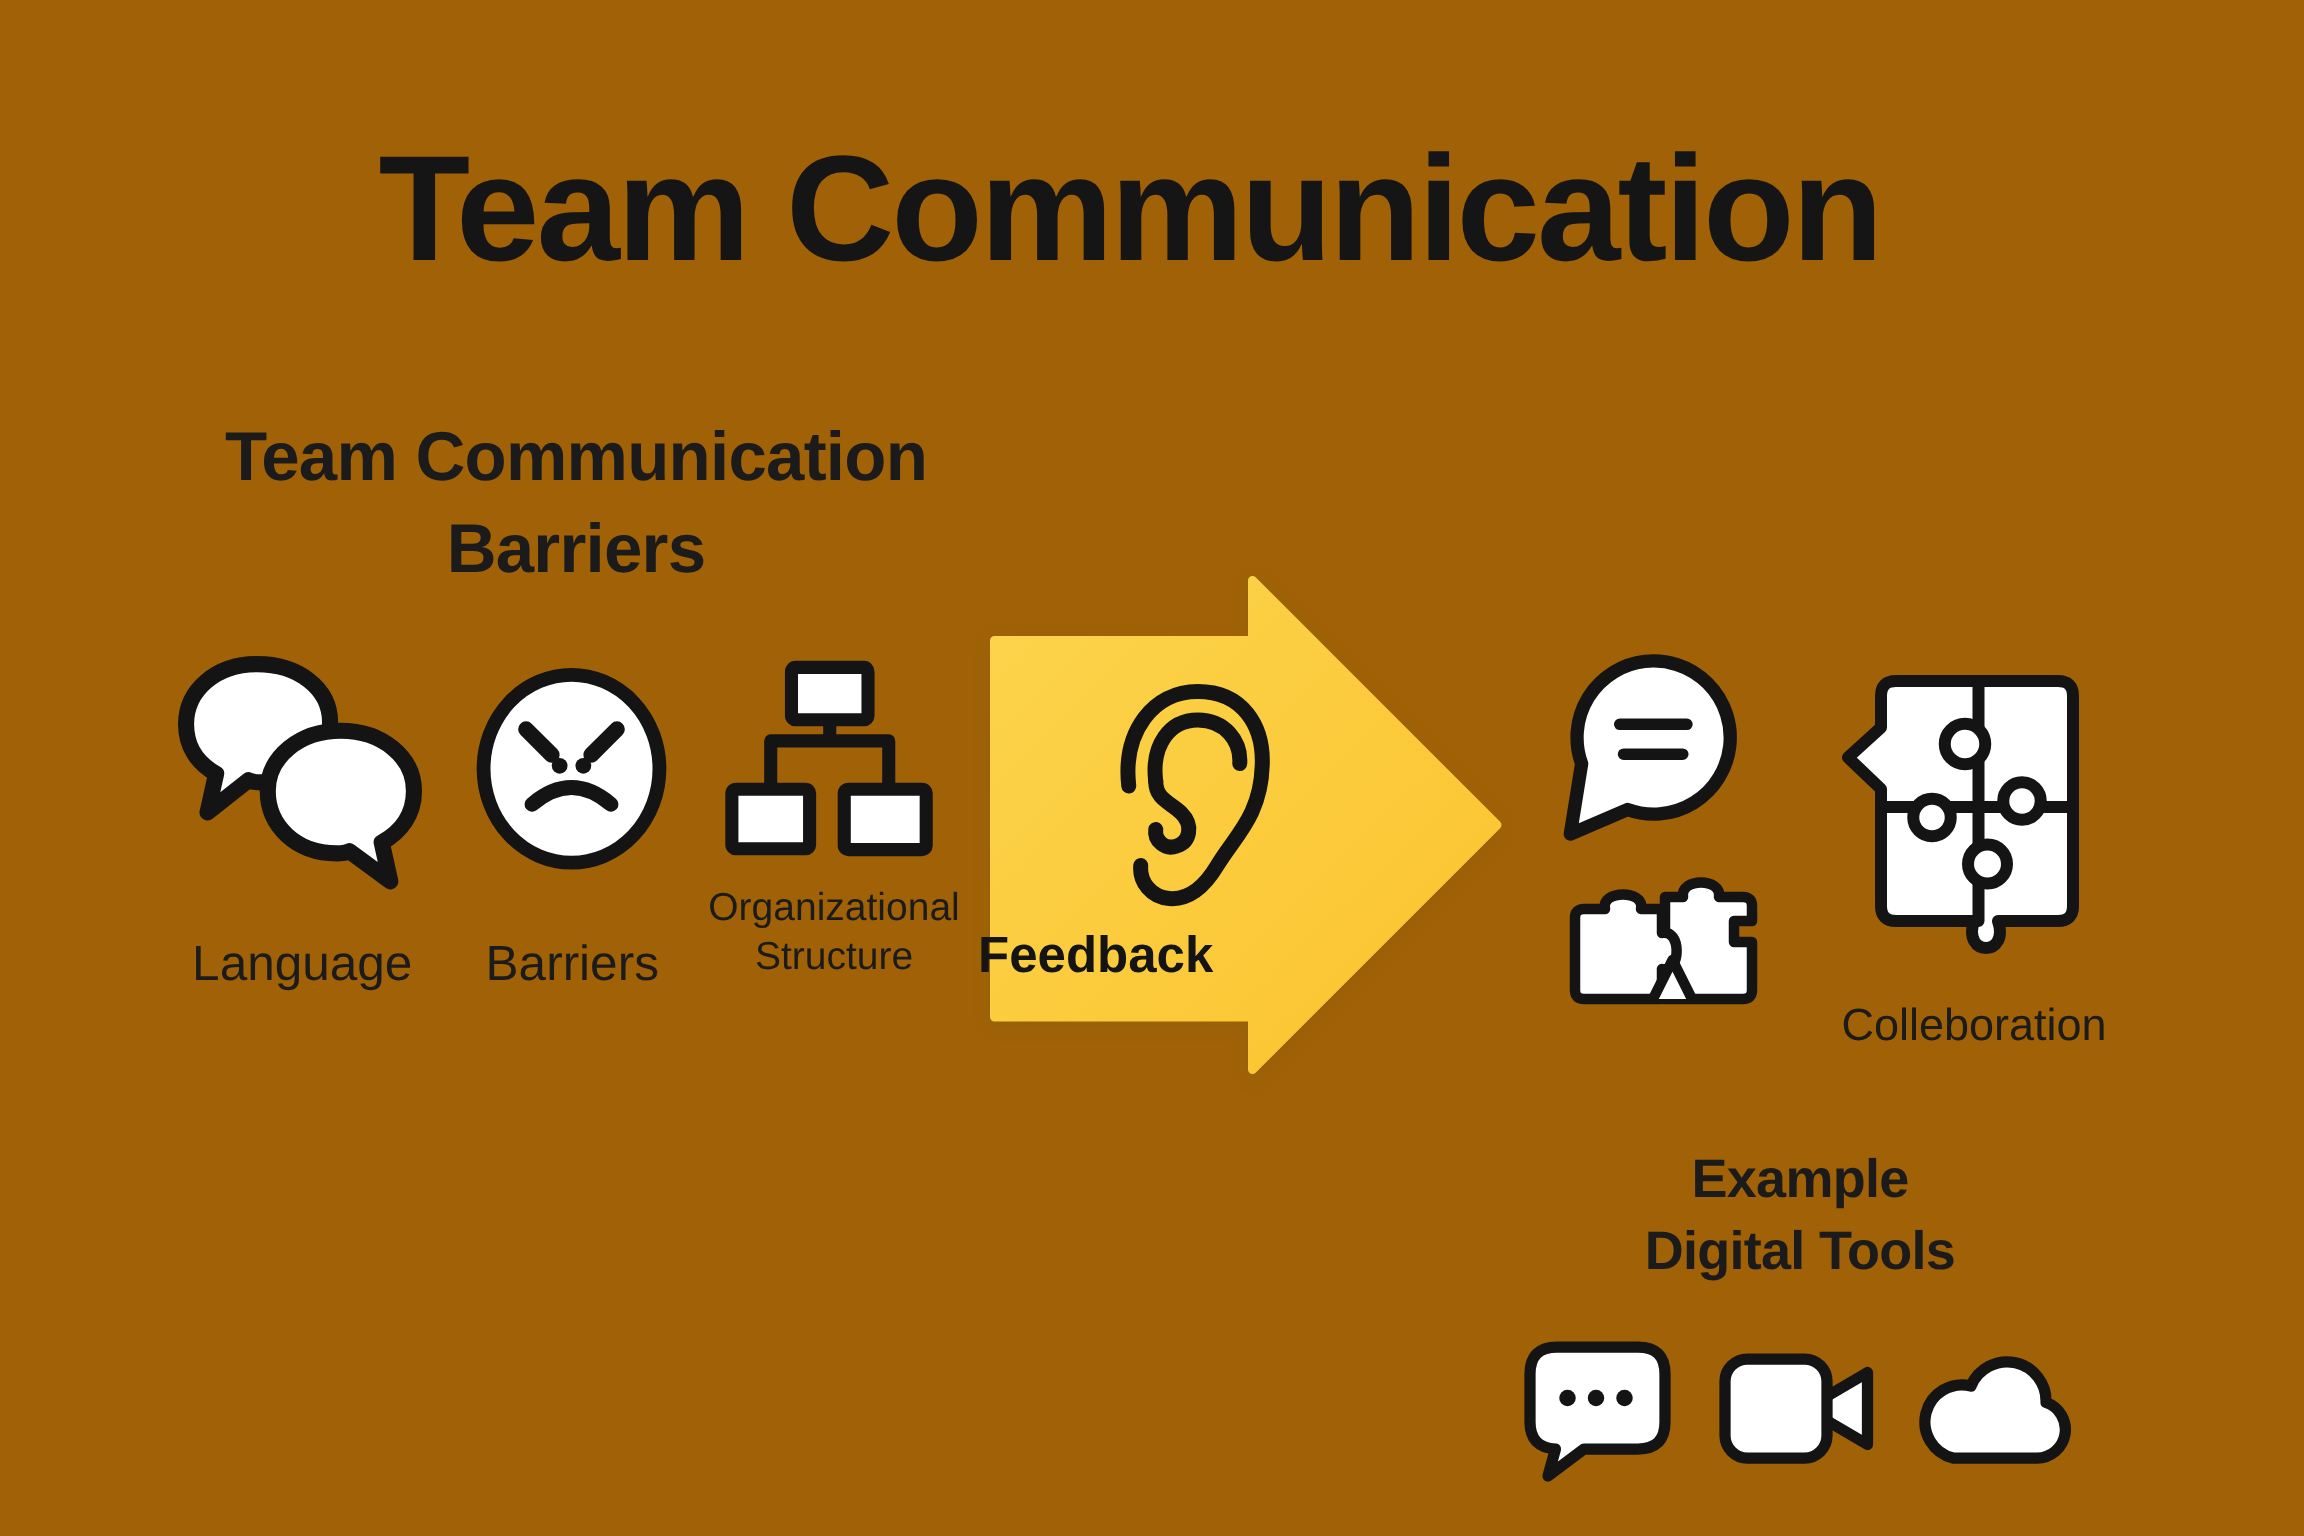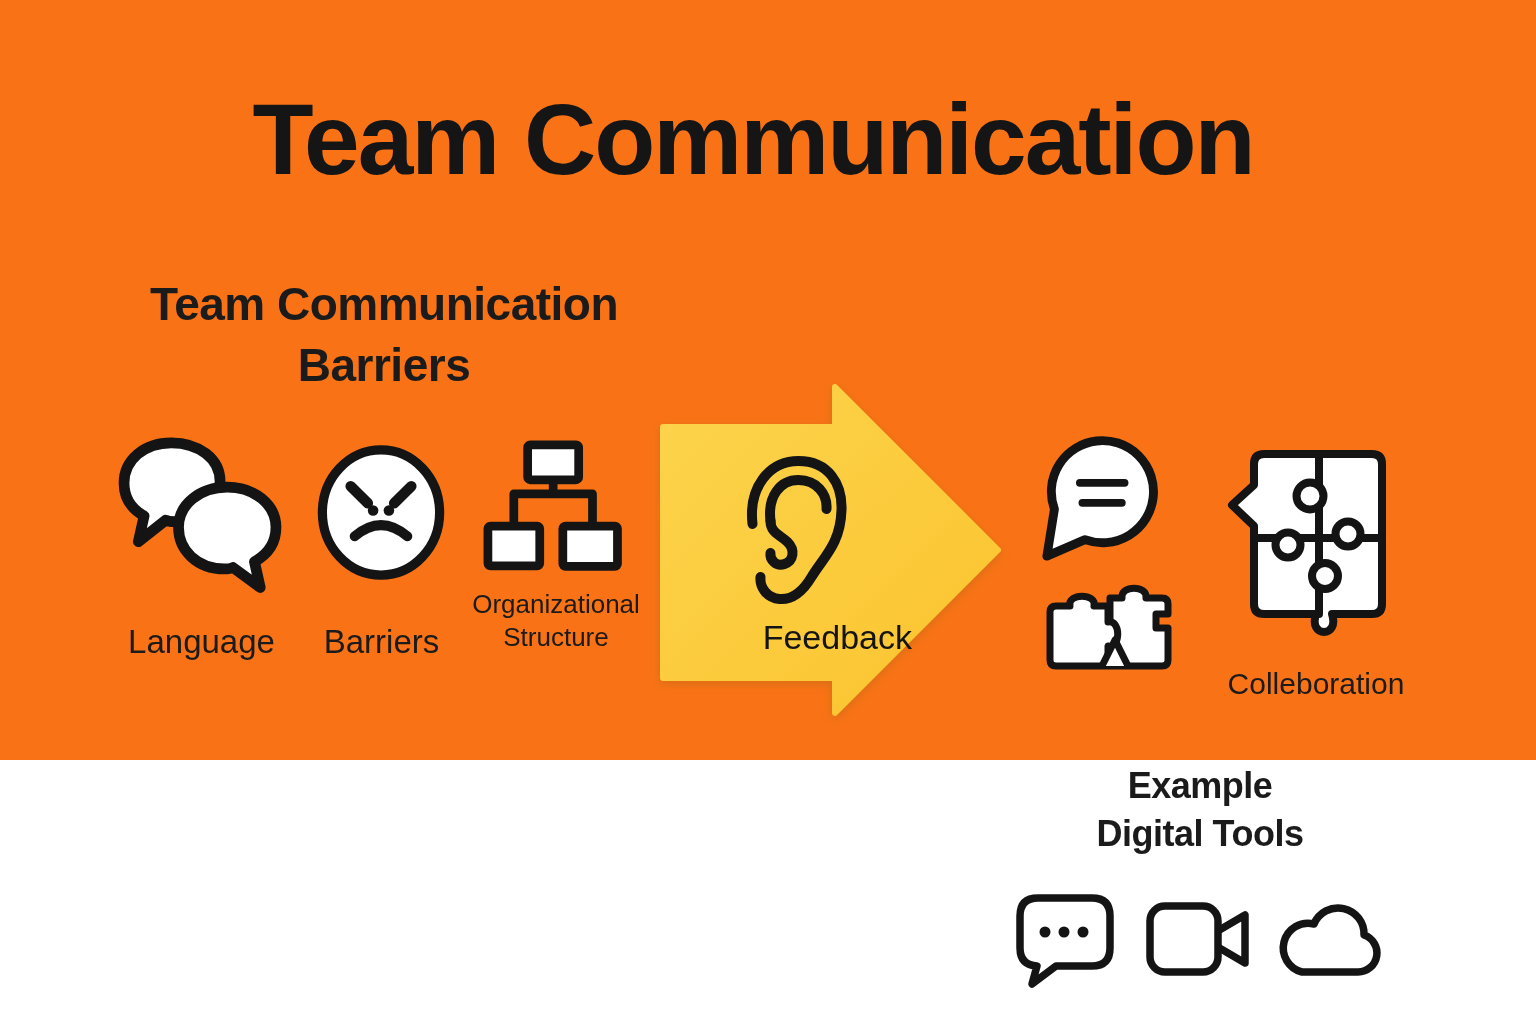--- a/index.html
+++ b/index.html
@@ -1,18 +1,18 @@
 <!DOCTYPE html>
 <html><head>
 <meta charset="utf-8">
 <style>
   * { margin:0; padding:0; box-sizing:border-box; }
   html,body { width:1536px; height:1024px; overflow:hidden; }
   body { font-family:"Liberation Sans","DejaVu Sans",sans-serif; background:#ffffff; color:#141414; }
-  .canvas { position:relative; width:1536px; height:760px; background:#f97316; }
+  .canvas { position:relative; width:1536px; height:1024px; background:#a16207; }
   .abs { position:absolute; }
   .preline { white-space:pre-line; }
 
   .main-title {
     left:0; width:1506px; top:84px;
     font-size:100px; font-weight:800; letter-spacing:-2px;
     color:#151515; text-align:center; line-height:1.1;
   }
   .section-heading {
     font-size:46px; font-weight:700; letter-spacing:-0.5px;
@@ -25,21 +25,21 @@
   .icon-label {
     font-size:33px; font-weight:400; color:#1b1b1b; text-align:center; line-height:1.25;
   }
   .label-language { left:104px; width:195px; top:621px; }
   .label-emotion  { left:284px; width:195px; top:621px; }
   .label-org      { left:451px; width:210px; top:588px; font-size:26px; }
   .label-collab   { left:1204px; width:224px; top:665px; font-size:30px; }
 
   .feedback-label {
     left:652px; width:260px; top:618px;
-    font-size:34px; font-weight:400; text-align:right; color:#141414;
+    font-size:34px; font-weight:700; text-align:left; color:#141414;
   }
 
   svg { display:block; overflow:visible; }
   .stroke { fill:#ffffff; stroke:#141414; stroke-linejoin:round; }
   .line   { fill:none; stroke:#141414; stroke-linecap:round; }
   .solid  { fill:#141414; stroke:none; }
 
   .arrow-svg { filter:drop-shadow(0 3px 5px rgba(110,90,20,0.22)); }
 </style>
 </head>

